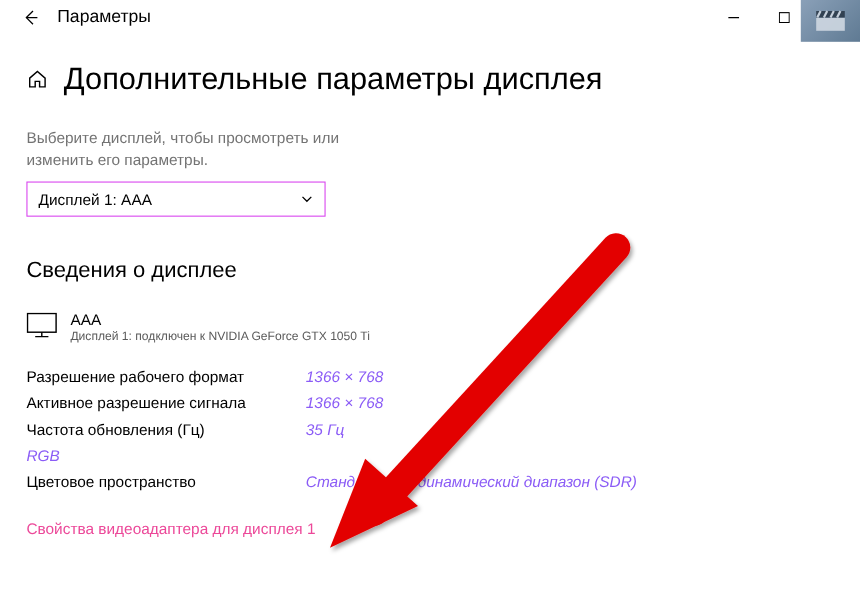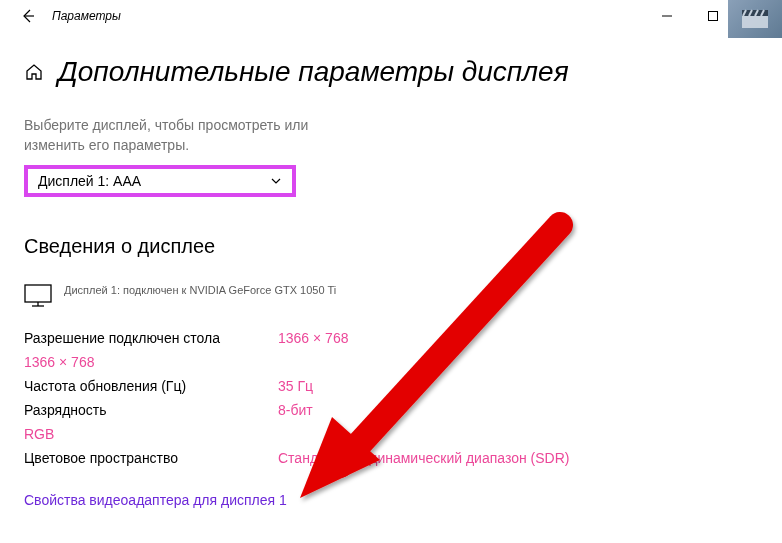--- a/index.html
+++ b/index.html
@@ -21,24 +21,23 @@
   }
   .titlebar .back-btn {
     width: 40px;
     height: 32px;
     display: flex;
     align-items: center;
     justify-content: center;
     cursor: pointer;
   }
   .titlebar .title {
-    font-size: 12px;
+    font-size: 16px;
     margin-left: 4px;
     color: #000;
-    font-style: italic;
   }
   .titlebar .spacer { flex: 1; }
   .win-controls { display: flex; }
   .win-btn {
     width: 46px;
     height: 32px;
     display: flex;
     align-items: center;
     justify-content: center;
     cursor: pointer;
@@ -53,33 +52,32 @@
     margin-bottom: 28px;
   }
   .home-icon {
     width: 20px;
     height: 20px;
   }
   .page-title {
     font-size: 28px;
     font-weight: 400;
     letter-spacing: 0;
-    font-style: italic;
   }
   .instruction {
     font-size: 14px;
     color: #737373;
     line-height: 1.4;
     max-width: 320px;
     margin-bottom: 10px;
   }
   .display-select {
     width: 272px;
     height: 32px;
-    border: 4px solid #d946ef;
+    border: 1px solid #d946ef;
     display: flex;
     align-items: center;
     justify-content: space-between;
     padding: 0 10px;
     font-size: 14px;
     cursor: pointer;
     margin-bottom: 38px;
   }
   .section-title {
     font-size: 20px;
@@ -107,24 +105,25 @@
   }
   .info-row {
     display: flex;
     margin-bottom: 8px;
   }
   .info-label {
     width: 254px;
     color: #000;
   }
   .info-value {
+    color: #8b5cf6;
+    font-style: italic;
+  }
+  .link {
     color: #ec4899;
-  }
-  .link {
-    color: #6d28d9;
     font-size: 14px;
     margin-top: 18px;
     cursor: pointer;
     display: inline-block;
   }
   
   .arrow-svg {
     position: absolute;
     pointer-events: none;
     top: 0; left: 0;
@@ -205,39 +204,37 @@
 
   <h2 class="section-title">Сведения о дисплее</h2>
 
   <div class="display-row">
     <svg class="monitor-icon" viewBox="0 0 28 24">
       <rect x="1" y="1" width="26" height="17" stroke="#000" stroke-width="1.3" fill="none"></rect>
       <line x1="8" y1="22" x2="20" y2="22" stroke="#000" stroke-width="1.3"></line>
       <line x1="14" y1="18" x2="14" y2="22" stroke="#000" stroke-width="1.3"></line>
     </svg>
     <div>
+      <div class="display-name">AAA</div>
       <div class="display-sub">Дисплей 1: подключен к NVIDIA GeForce GTX 1050 Ti</div>
     </div>
   </div>
 
   <div class="info-table">
     <div class="info-row">
-      <div class="info-label">Разрешение подключен стола</div>
+      <div class="info-label">Разрешение рабочего формат</div>
       <div class="info-value">1366 × 768</div>
     </div>
     <div class="info-row">
+      <div class="info-label">Активное разрешение сигнала</div>
       <div class="info-value">1366 × 768</div>
     </div>
     <div class="info-row">
       <div class="info-label">Частота обновления (Гц)</div>
       <div class="info-value">35 Гц</div>
-    </div>
-    <div class="info-row">
-      <div class="info-label">Разрядность</div>
-      <div class="info-value">8-бит</div>
     </div>
     <div class="info-row">
       <div class="info-value">RGB</div>
     </div>
     <div class="info-row">
       <div class="info-label">Цветовое пространство</div>
       <div class="info-value">Стандартный динамический диапазон (SDR)</div>
     </div>
   </div>
 

